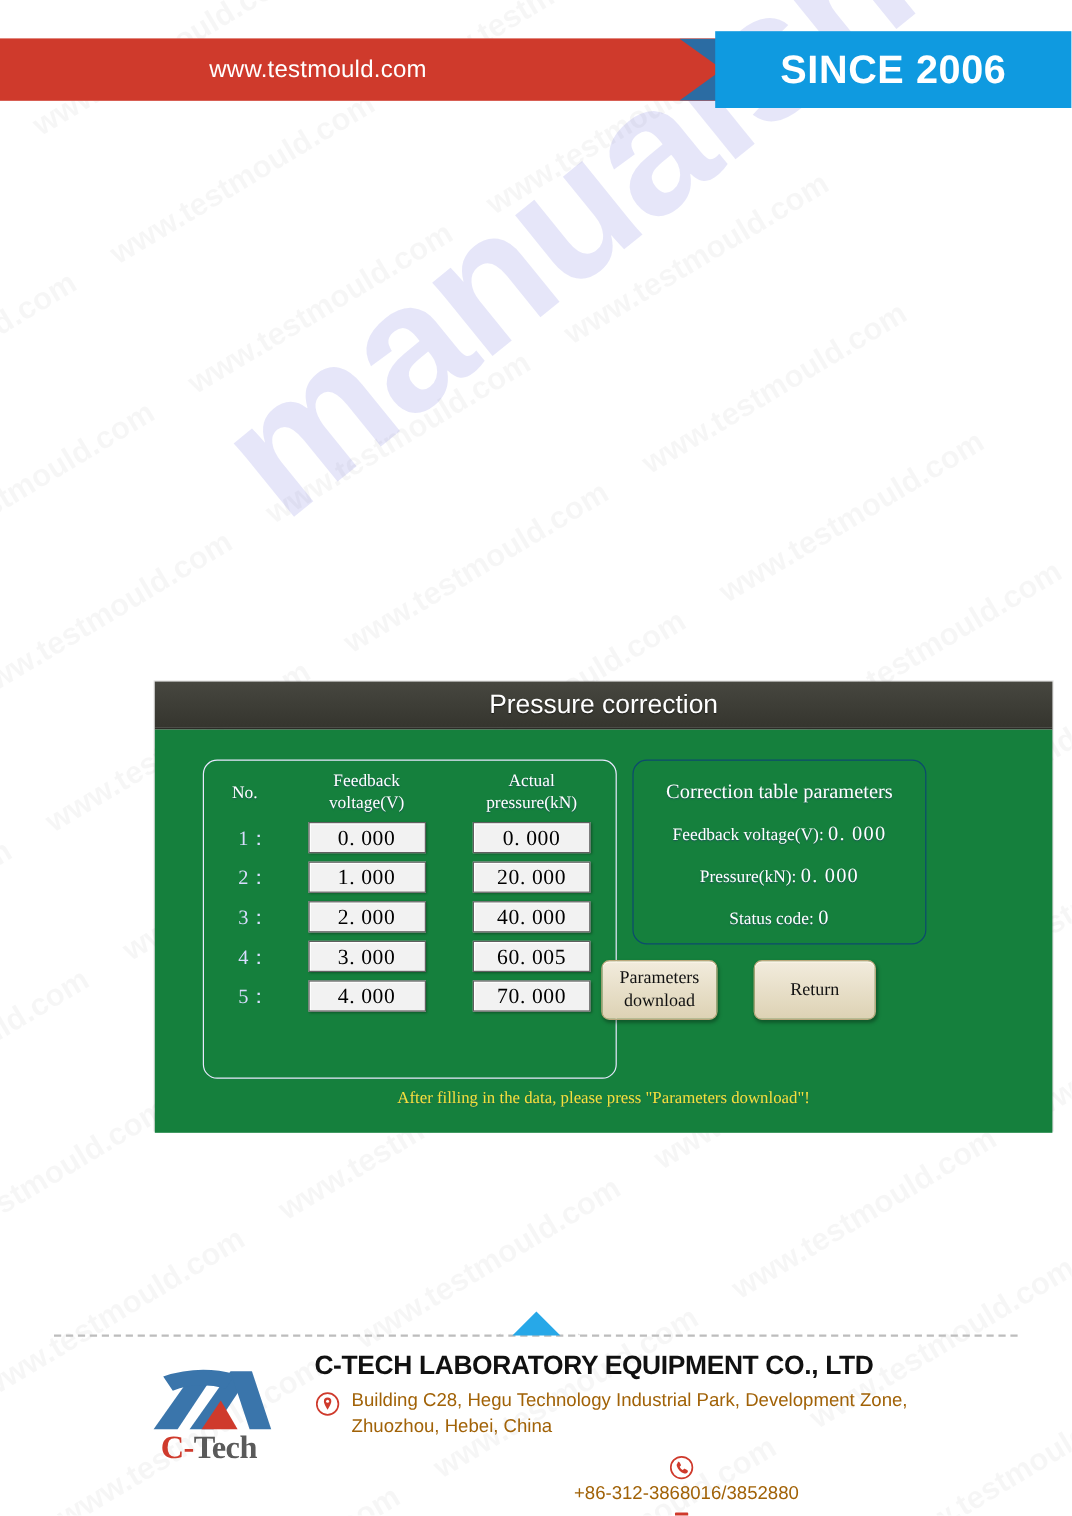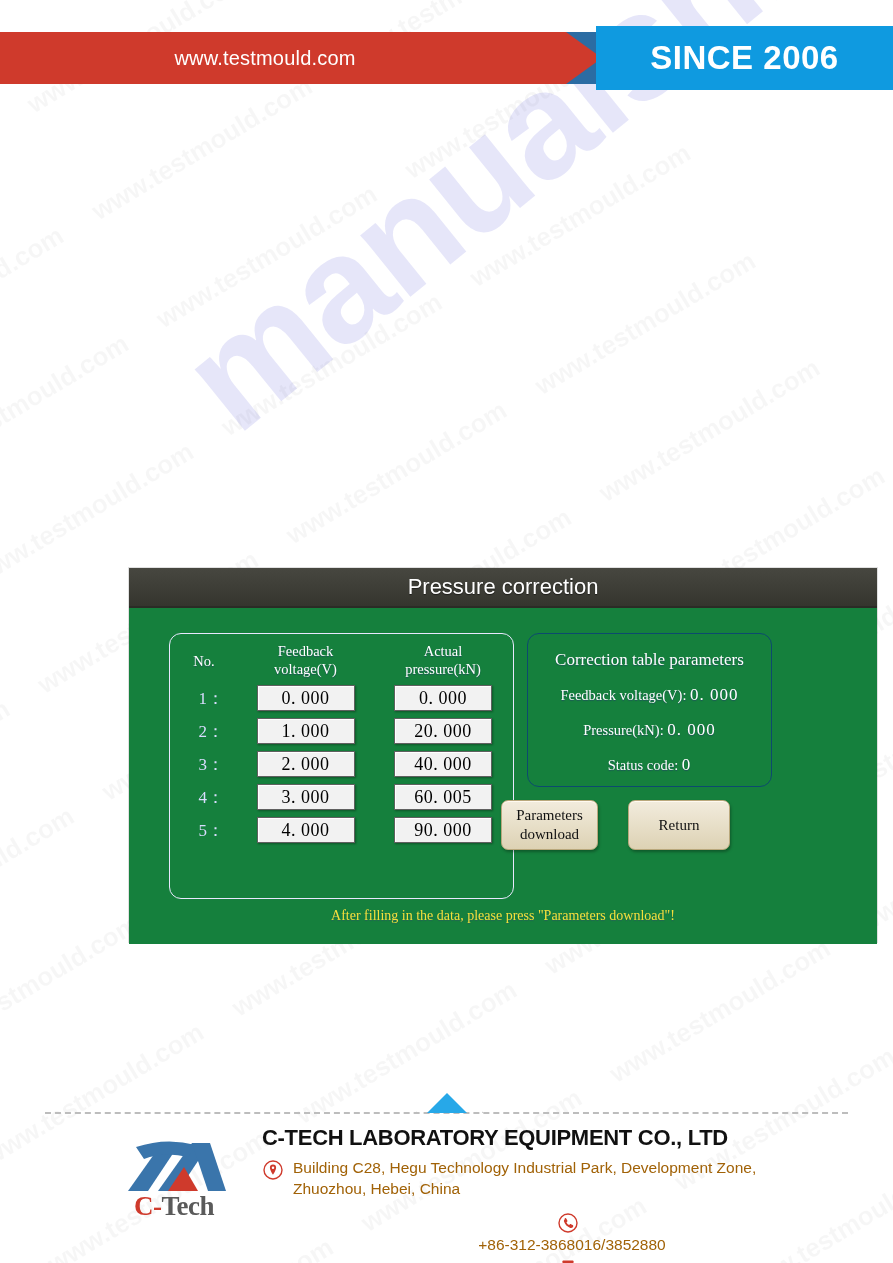--- a/index.html
+++ b/index.html
@@ -386,21 +386,21 @@
             <div class="cell-in2">
               <div class="field">60. 005</div>
             </div>
           </div>
           <div class="trow">
             <div class="cell-no">5：</div>
             <div class="cell-in">
               <div class="field">4. 000</div>
             </div>
             <div class="cell-in2">
-              <div class="field">90. 000</div>
+              <div class="field">70. 000</div>
             </div>
           </div>
         </div>
     </div>
 
     <div class="grp-params">
       <div class="params-head">Correction table parameters</div>
       <div class="param-line">
         <span>Feedback voltage(V):</span>
         <span class="pv">0. 000</span>

